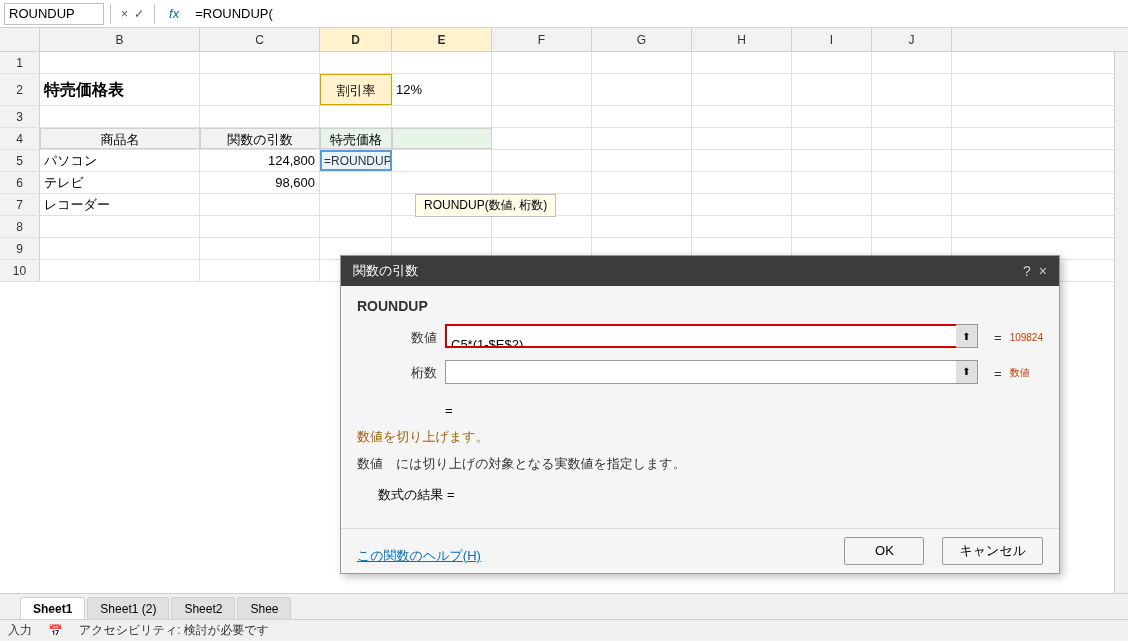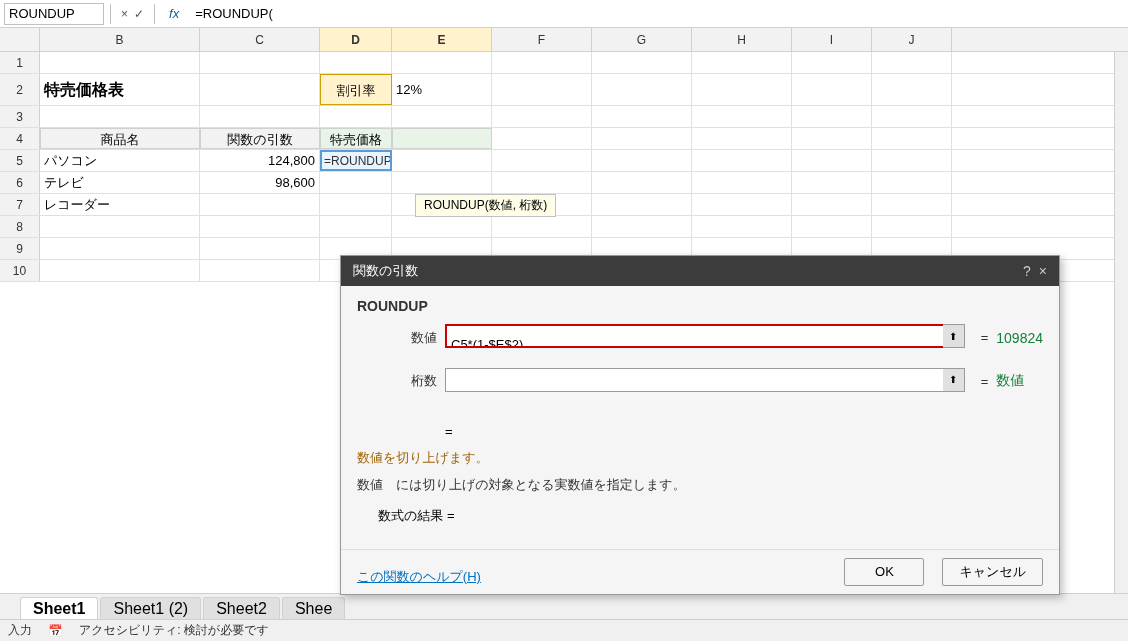--- a/index.html
+++ b/index.html
@@ -196,21 +196,21 @@
       background: #f0f0f0;
       border-top: 1px solid #d0d0d0;
       display: flex;
       align-items: flex-end;
       padding-left: 20px;
       gap: 2px;
     }
     .sheet-tab {
       height: 22px;
       padding: 0 12px;
-      font-size: 16px;
+      font-size: 12px;
       line-height: 22px;
       border: 1px solid #d0d0d0;
       border-bottom: none;
       background: #e0e0e0;
       cursor: pointer;
       border-radius: 3px 3px 0 0;
     }
     .sheet-tab.active {
       background: #fff;
       font-weight: bold;
@@ -284,23 +284,23 @@
     }
     .func-name {
       font-size: 14px;
       font-weight: bold;
       color: #333;
       margin-bottom: 10px;
     }
     .func-args-grid {
       display: grid;
       grid-template-columns: 80px 1fr auto auto;
-      gap: 16px 8px;
-      align-items: center;
-      margin-bottom: 29px;
+      gap: 8px 8px;
+      align-items: center;
+      margin-bottom: 16px;
     }
     .arg-label {
       font-size: 13px;
       color: #333;
       text-align: right;
     }
     .arg-input-wrap {
       position: relative;
     }
     .arg-input {
@@ -329,22 +329,22 @@
       align-items: center;
       justify-content: center;
       font-size: 10px;
     }
     .arg-equals {
       font-size: 13px;
       color: #333;
       padding-left: 8px;
     }
     .arg-value {
-      font-size: 14px;
-      color: #15803d;
+      font-size: 10px;
+      color: #c2410c;
     }
     .func-desc-main {
       font-size: 13px;
       color: #a16207;
       margin-bottom: 8px;
     }
     .func-desc-detail {
       font-size: 13px;
       color: #333;
       margin-bottom: 12px;

